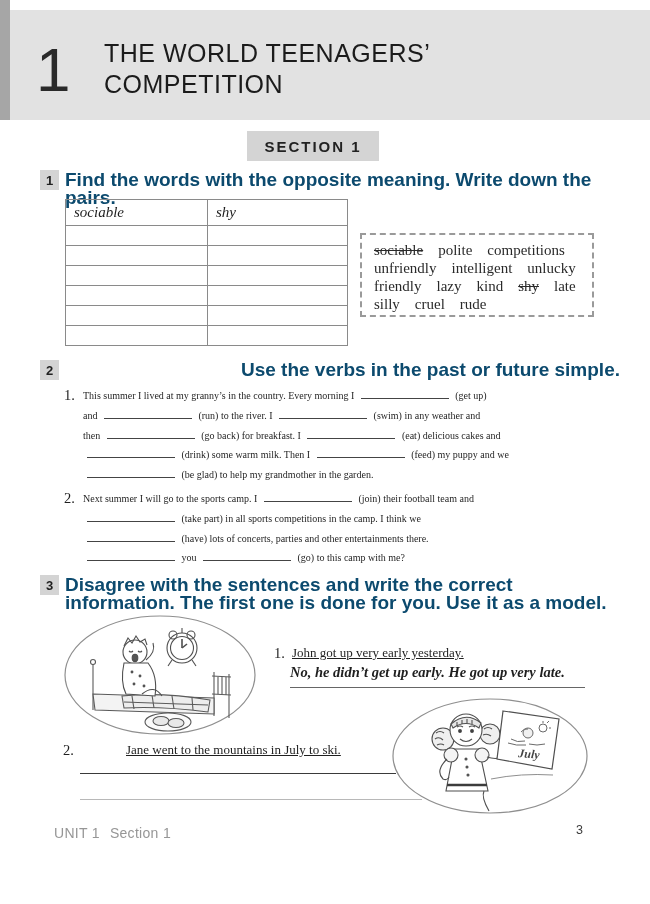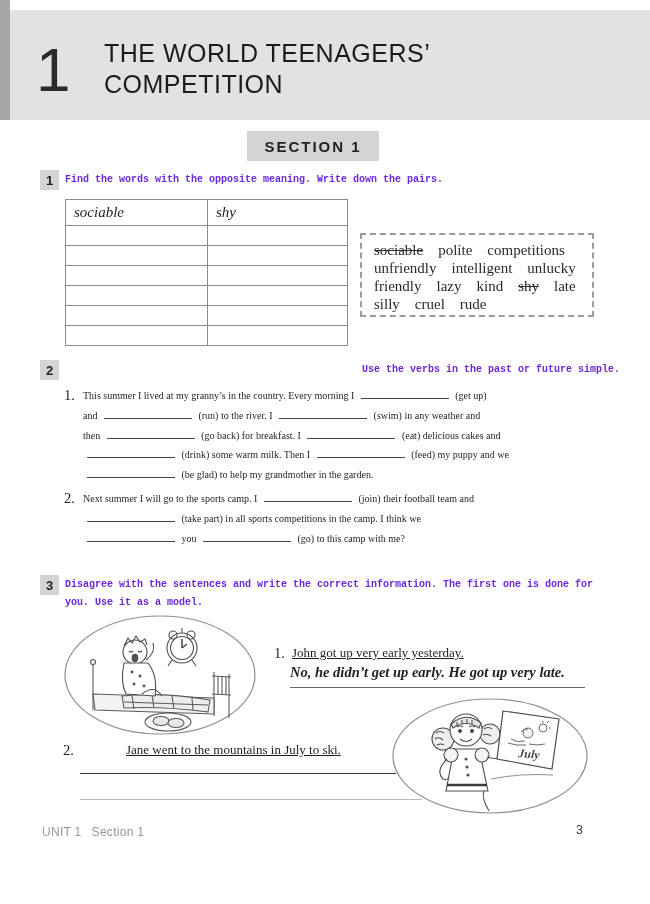--- a/index.html
+++ b/index.html
@@ -18,22 +18,22 @@
     font-weight:normal; font-size:25px; line-height:31px; color:#1b1b1b; letter-spacing:0.5px; }
 
   .section-box { position:absolute; left:247px; top:131px; width:132px; height:30px; background:#d4d4d4;
     display:flex; align-items:center; justify-content:center; font-family:"Liberation Sans",sans-serif;
     font-weight:bold; font-size:15px; letter-spacing:2px; color:#222; }
 
   
   .ex-chip { position:absolute; width:19px; height:20px; background:#d4d4d4; color:#222;
     font-family:"Liberation Sans",sans-serif; font-weight:bold; font-size:13px;
     display:flex; align-items:center; justify-content:center; }
-  .ex-task { position:absolute; font-family:Liberation Mono, monospace; font-weight:bold;
-    font-size:10px; line-height:18px; color:#6d28d9; }
+  .ex-task { position:absolute; font-family:Liberation Sans, sans-serif; font-weight:bold;
+    font-size:19px; line-height:18px; color:#0c4a6e; }
 
   
   .opp-table { position:absolute; left:65px; top:199px; width:283px; border-collapse:collapse; }
   .opp-table td, .opp-table th { border:1px solid #8a8a8a; height:20px; padding:0 0 0 8px;
     font-style:italic; font-weight:normal; text-align:left; font-size:15px; color:#1f1f1f; }
   .opp-table tr:first-child td { height:26px; }
   .opp-table td:first-child { width:142px; }
 
   
   .word-bank { position:absolute; left:360px; top:233px; width:234px; height:84px;
@@ -54,22 +54,22 @@
   .ex3-sentence { position:absolute; font-size:13px;text-decoration:underline; }
   .ex3-answer { position:absolute; font-size:14.5px; font-style:italic; font-weight:bold;
     border-bottom:1px solid #666; min-width:295px; padding-bottom:6px; }
   .ans-line { position:absolute; border-top:1.2px solid #3a3a3a; }
   .ans-line.light { border-top:1px solid #b8b8b8; }
 
   .illu { position:absolute; }
   .illu svg { display:block; }
 
   
-  .footer-left { position:absolute; left:42px; top:825px; font-family:"Liberation Sans",sans-serif;
-    font-size:12px; color:#969696; letter-spacing:0.3px; }
+  .footer-left { position:absolute; left:54px; top:825px; font-family:"Liberation Sans",sans-serif;
+    font-size:14px; color:#969696; letter-spacing:0.3px; }
   .footer-left span + span { margin-left:10px; }
   .page-num { position:absolute; left:576px; top:823px; font-family:"Liberation Sans",sans-serif;
     font-size:12.5px; color:#3c3c3c; }
 </style>
 </head>
 <body>
 
 <div class="page">
 
   <div class="edge-strip"></div>
@@ -155,20 +155,21 @@
           <div>then <span class="blank"></span> (go back) for breakfast. I <span class="blank"></span> (eat) delicious cakes and</div>
           <div><span class="blank"></span> (drink) some warm milk. Then I <span class="blank"></span> (feed) my puppy and we</div>
           <div><span class="blank"></span> (be glad) to help my grandmother in the garden.</div>
         </div>
       </div>
       <div class="ex2-item">
         <div class="ex2-num">2.</div>
         <div class="ex2-lines">
           <div>Next summer I will go to the sports camp. I <span class="blank"></span> (join) their football team and</div>
           <div><span class="blank"></span> (take part) in all sports competitions in the camp. I think we</div>
+          <div><span class="blank"></span> (have) lots of concerts, parties and other entertainments there.</div>
           <div><span class="blank"></span> you <span class="blank"></span> (go) to this camp with me?</div>
         </div>
       </div>
     </div>
 
   <div class="ex-chip" style="left:40px; top:575px;">3</div>
   <div class="ex-task" style="left:65px; top:576px; width:556px;">Disagree with the sentences and write the correct information. The first one is done for you. Use it as a model.</div>
 
   <div class="illu" style="left:62px; top:614px; width:196px; height:123px;">
     <svg width="196" height="123" viewBox="0 0 196 123">

